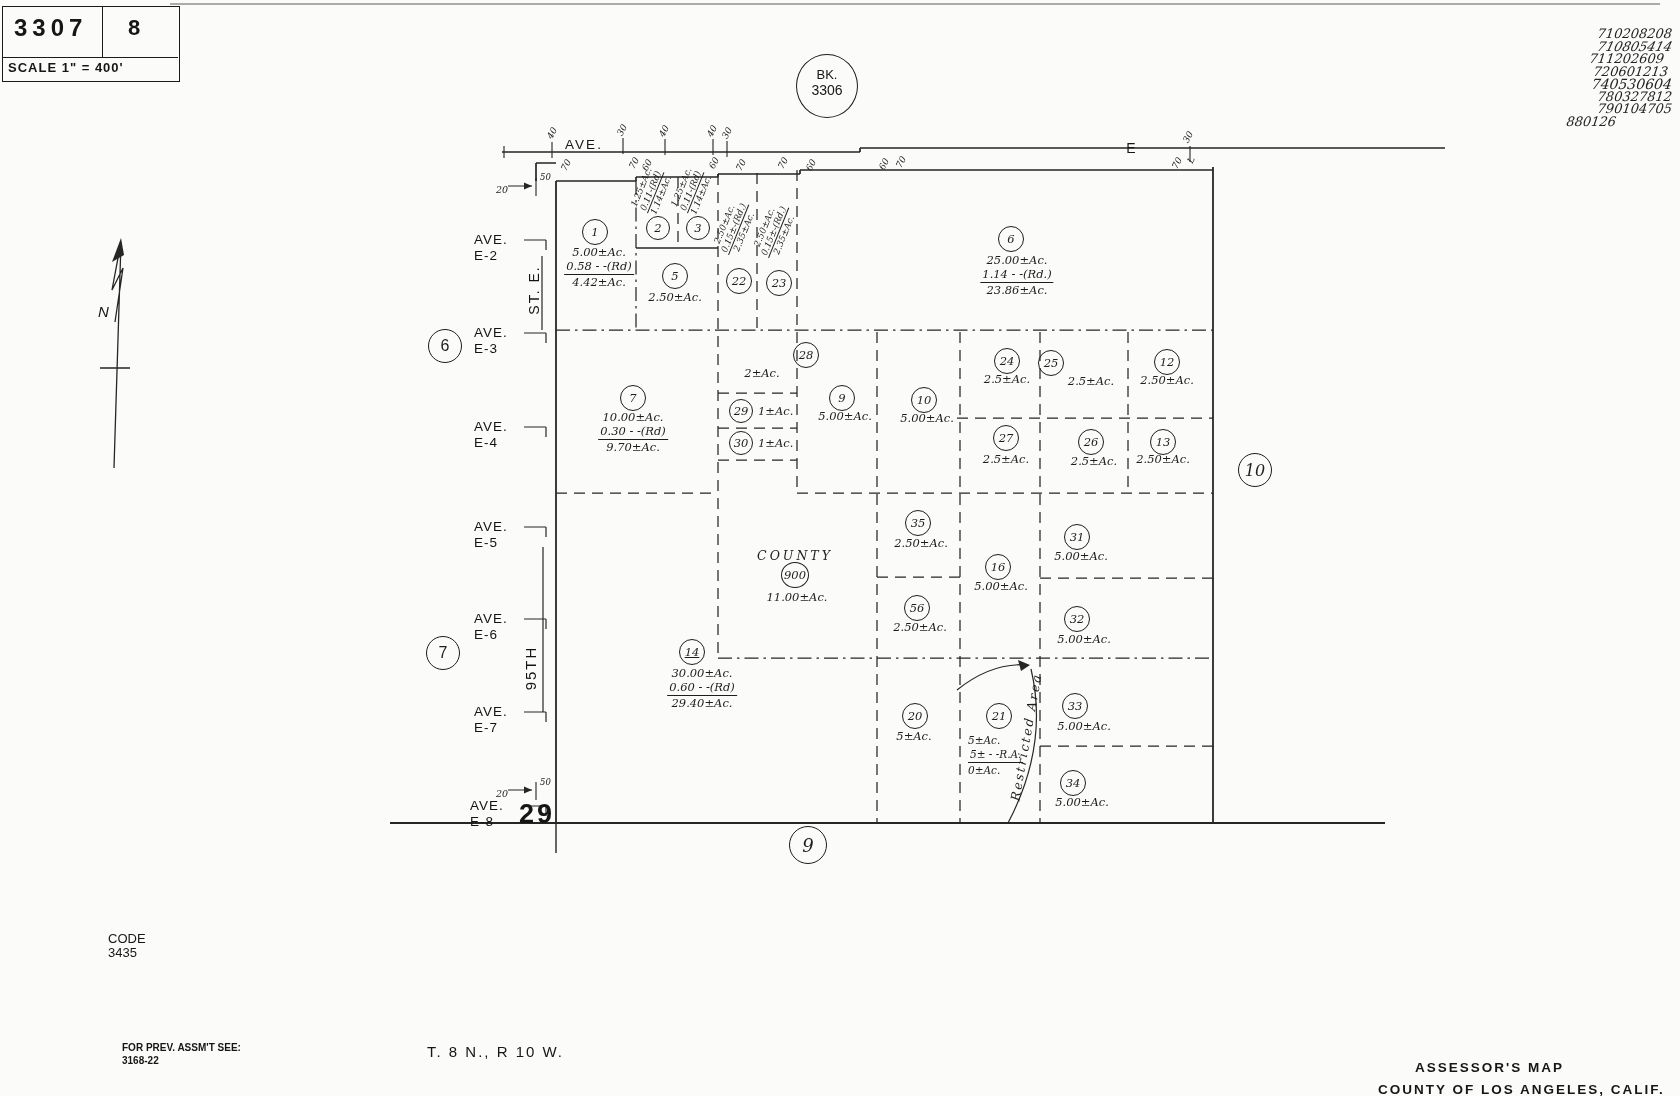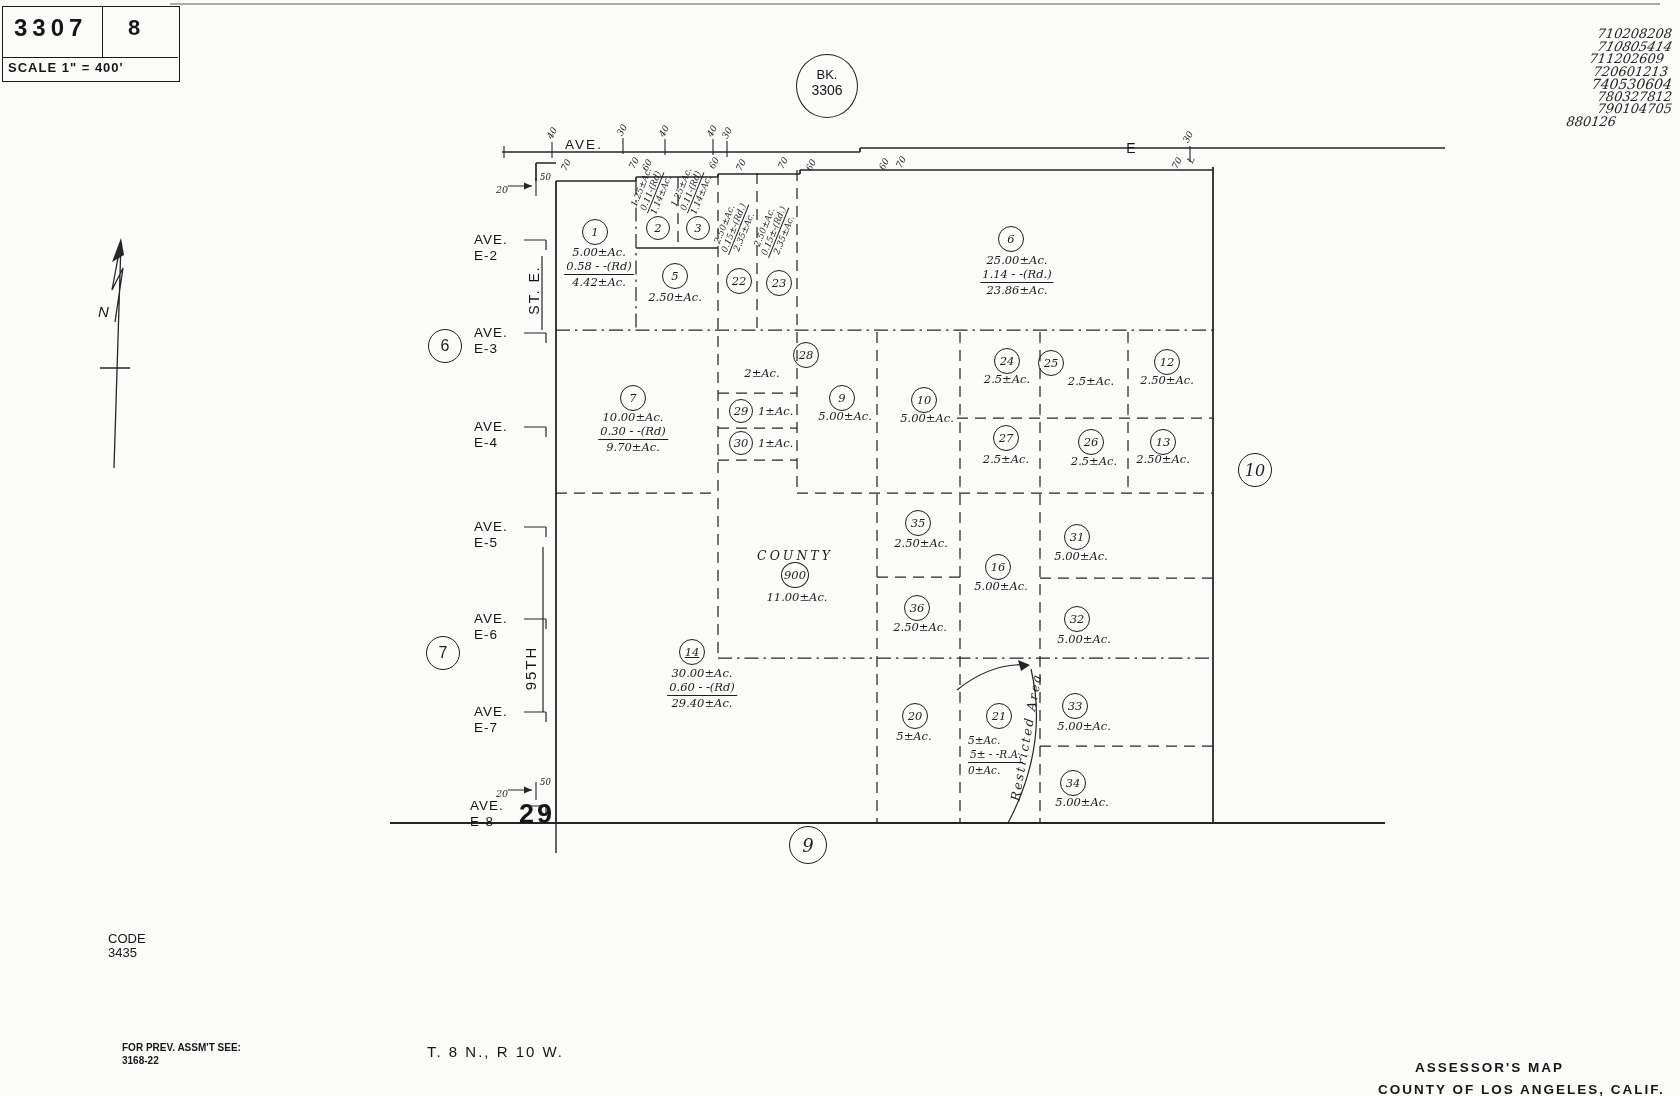--- a/index.html
+++ b/index.html
@@ -254,21 +254,21 @@
   <div class="abs pcircle" style="left:1150px;top:429px;width:26px;height:26px;">13</div>
   <div class="abs hand ctrx" style="left:1163px;top:452px;">2.50±Ac.</div>
 
   <div class="abs pcircle" style="left:905px;top:510px;width:26px;height:26px;">35</div>
   <div class="abs hand ctrx" style="left:921px;top:536px;">2.50±Ac.</div>
   <div class="abs pcircle" style="left:985px;top:554px;width:26px;height:26px;">16</div>
   <div class="abs hand ctrx" style="left:1001px;top:579px;">5.00±Ac.</div>
   <div class="abs pcircle" style="left:1064px;top:524px;width:26px;height:26px;">31</div>
   <div class="abs hand ctrx" style="left:1081px;top:549px;">5.00±Ac.</div>
 
-  <div class="abs pcircle" style="left:904px;top:595px;width:26px;height:26px;">36</div>
+  <div class="abs pcircle" style="left:904px;top:595px;width:26px;height:26px;">56</div>
   <div class="abs hand ctrx" style="left:920px;top:620px;">2.50±Ac.</div>
   <div class="abs pcircle" style="left:1064px;top:606px;width:26px;height:26px;">32</div>
   <div class="abs hand ctrx" style="left:1084px;top:632px;">5.00±Ac.</div>
 
   <div class="abs county-lab ctrx" style="left:795px;top:548px;">COUNTY</div>
   <div class="abs pcircle" style="left:781px;top:562px;width:28px;height:26px;">900</div>
   <div class="abs hand ctrx" style="left:797px;top:590px;">11.00±Ac.</div>
 
   <div class="abs pcircle" style="left:679px;top:639px;width:26px;height:26px;text-decoration:underline;">14</div>
   <div class="abs hand hand-lines ctrx" style="left:702px;top:666px;">

